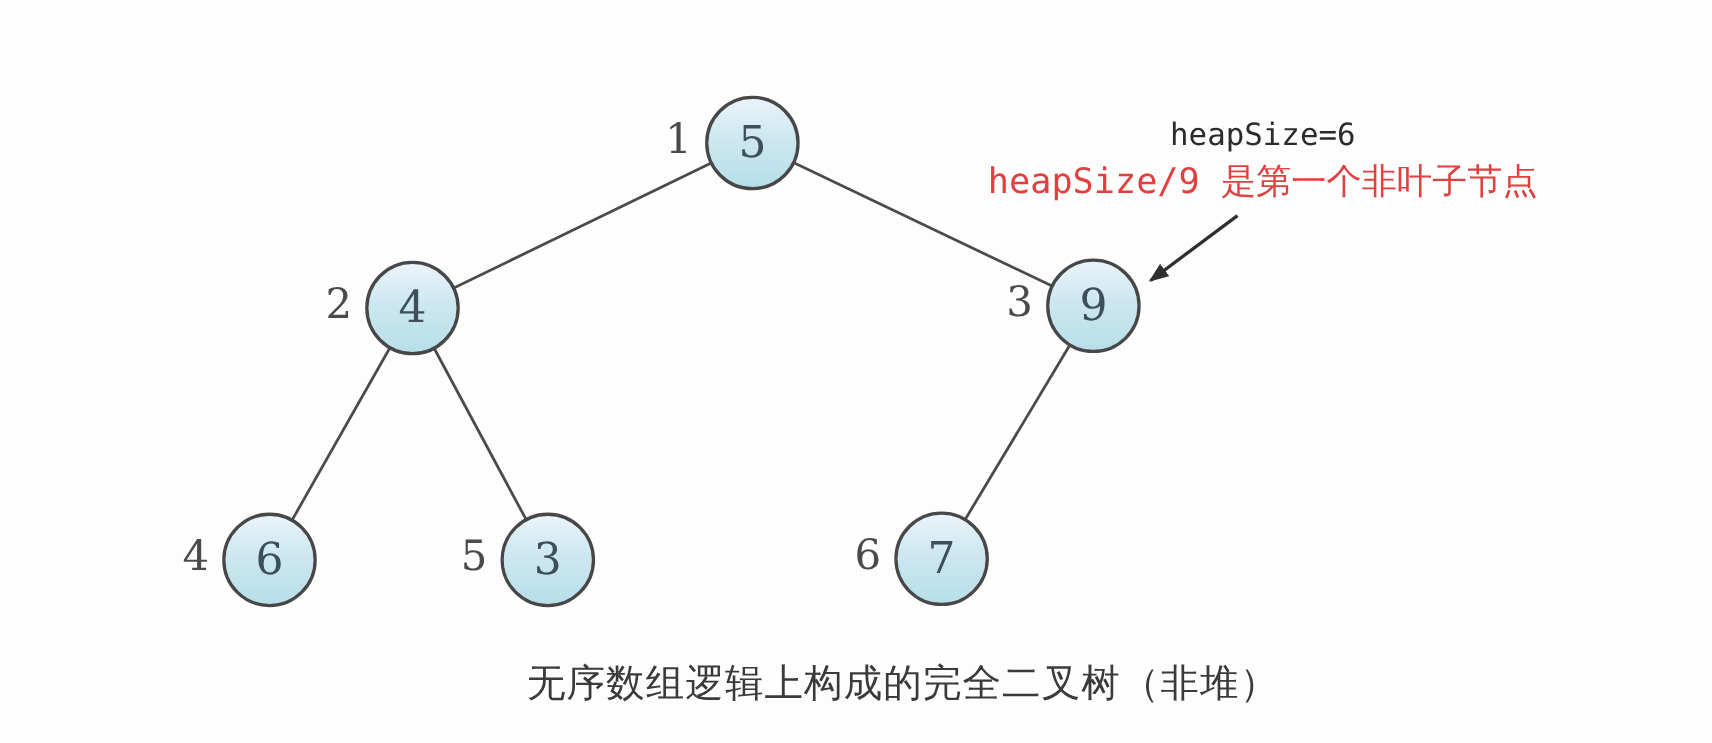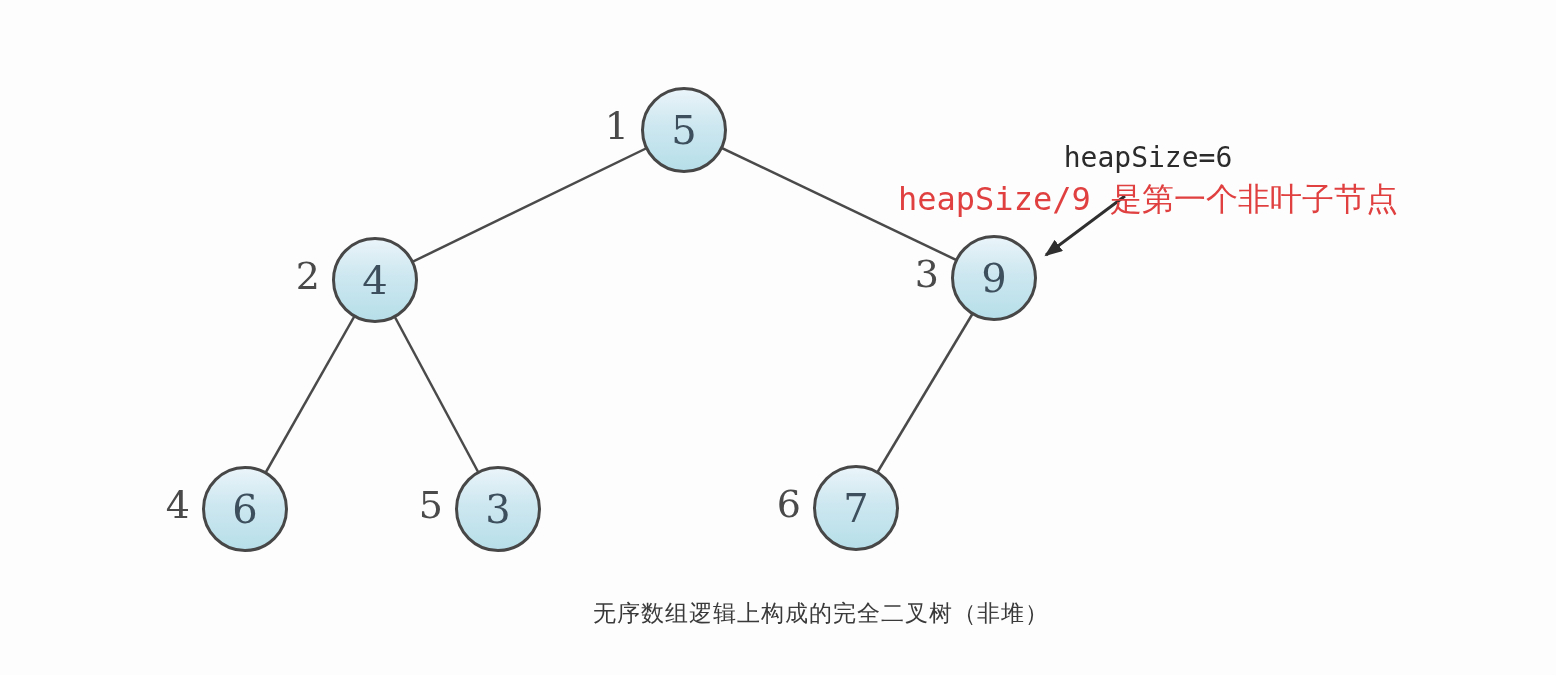--- a/index.html
+++ b/index.html
@@ -69,39 +69,38 @@
     top: 104px;
     width: 520px;
     text-align: center;
   }
   .annotation-line1 {
     font-family: "DejaVu Sans Mono", "Liberation Mono", monospace;
     font-size: 28px;
     line-height: 38px;
     color: #2b2b2b;
     white-space: nowrap;
-    margin-top: 35px;
   }
   .annotation-line2 {
     font-family: "DejaVu Sans Mono", "Liberation Mono", monospace;
     font-size: 32px;
     line-height: 44px;
     color: #e04040;
     white-space: nowrap;
   }
   .caption {
     position: absolute;
     left: 0;
     top: 598px;
     width: 100%;
     padding-left: 86px;
     box-sizing: border-box;
     text-align: center;
     font-family: "DejaVu Serif", serif;
-    font-size: 23px;
+    font-size: 35px;
     color: #3a3a3a;
     letter-spacing: 1px;
     white-space: nowrap;
   }
 </style>
 </head>
 <body>
 
 <div class="canvas">
 

